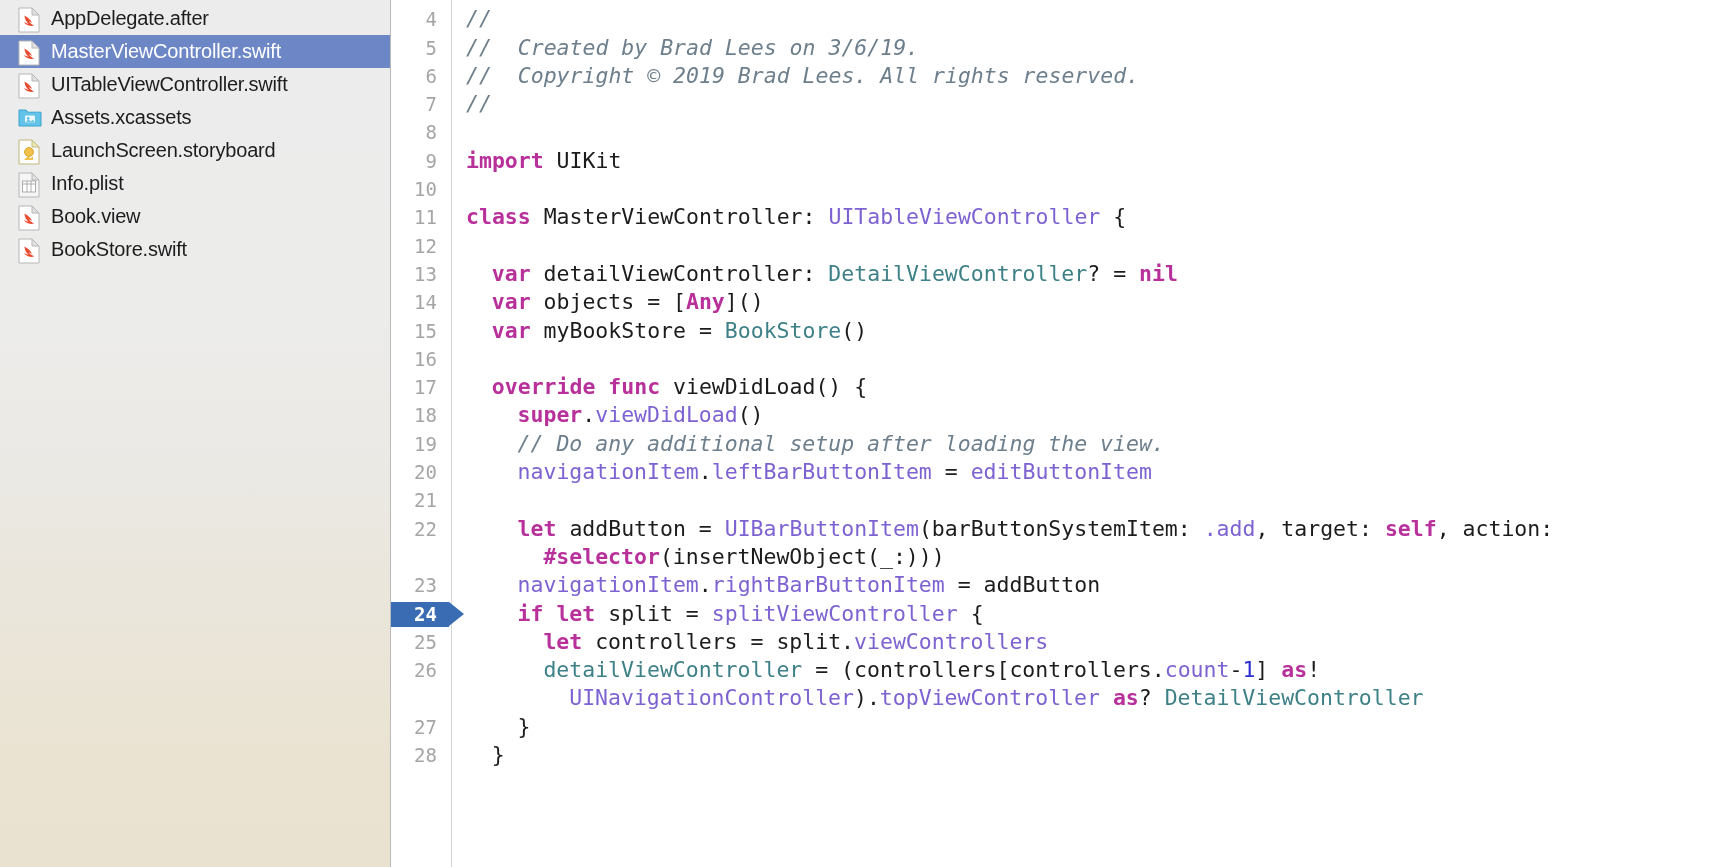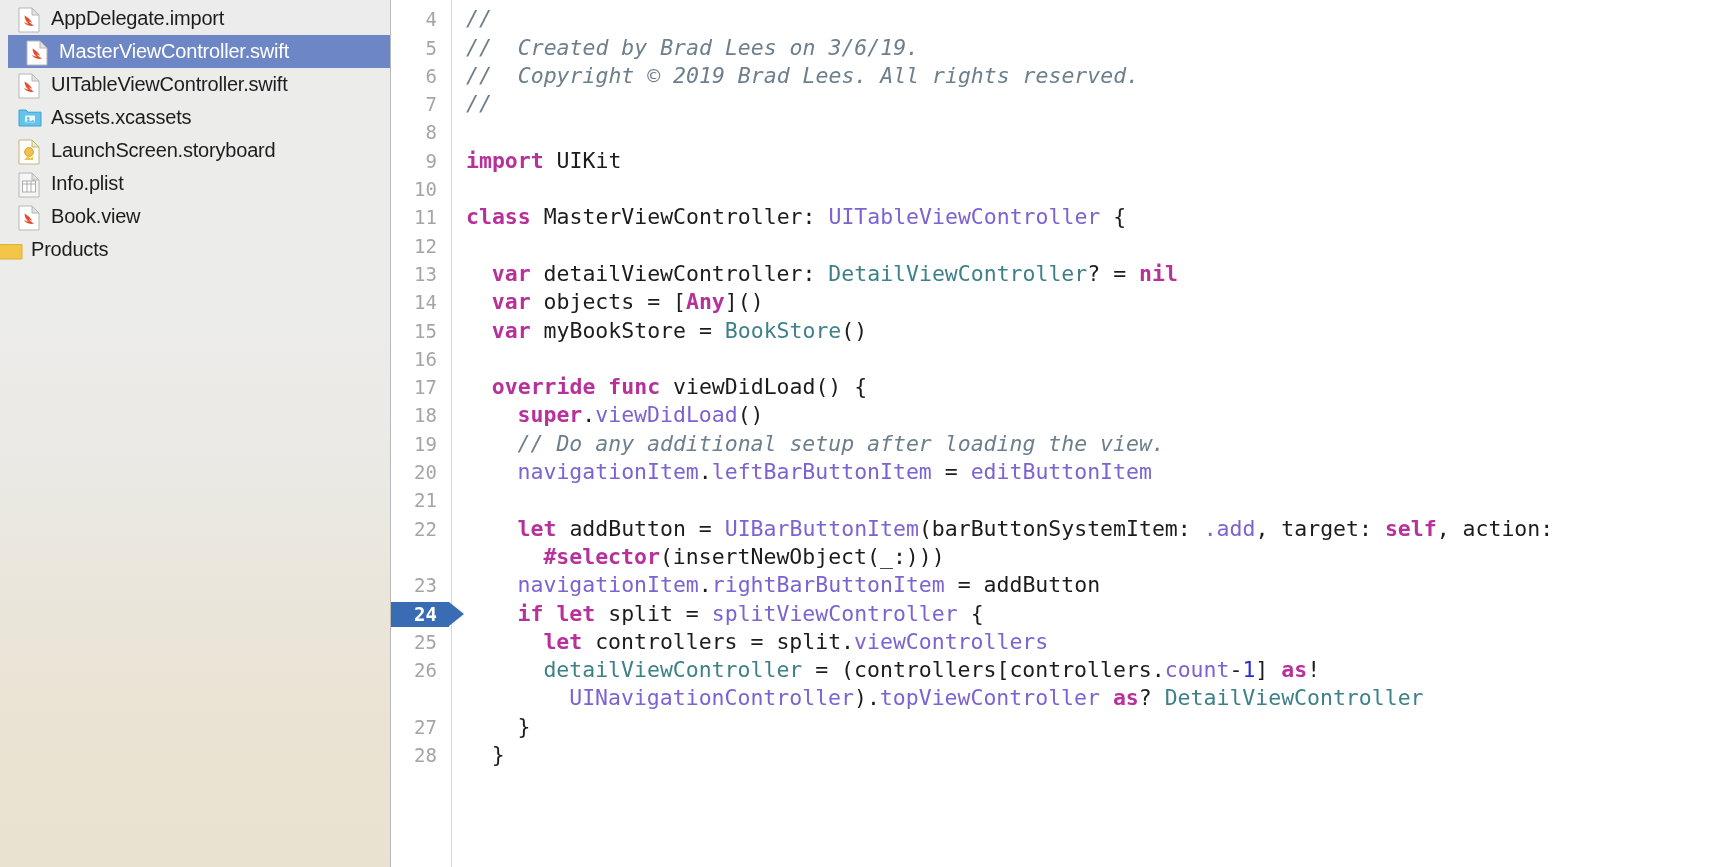--- a/index.html
+++ b/index.html
@@ -43,21 +43,20 @@
     align-items: center;
     height: 33px;
     padding-left: 18px;
     gap: 11px;
     cursor: default;
     user-select: none;
   }
 
   .nav-row.selected {
     background: #6d87c6;
-    margin-left: 8px;
   }
 
   .nav-row.selected .nav-label { color: #ffffff; }
 
   .nav-label {
     font-size: 20px;
     color: #1d1d1d;
     letter-spacing: -0.2px;
     white-space: nowrap;
     font-family: "Liberation Sans", sans-serif;
@@ -183,21 +182,21 @@
 
   <div id="sidebar">
       <div class="nav-row">
         <span class="nav-icon">
           <svg width="22" height="26" viewBox="0 0 22 26">
             <path d="M1 1h13l7 7v17H1z" fill="#ffffff" stroke="#b6b6b6" stroke-width="1"></path>
             <path d="M14 1l7 7h-7z" fill="#e2e2e2" stroke="#b6b6b6" stroke-width="1"></path>
             <path d="M6.5 8.5c3.2 1.6 6.4 4.6 7.6 7.4-1.1-.8-2.3-1.4-3.5-1.7 1.5 1.9 3.5 3.3 5.6 4.1-1.6.8-3.6.9-5.4.3-2.1-.7-3.8-2-4.9-3.6 1.4.9 3 1.5 4.6 1.6-2.1-1.6-3.7-4.2-4-7.8z" fill="#e84b30"></path>
           </svg>
         </span>
-        <span class="nav-label">AppDelegate.import</span>
+        <span class="nav-label">AppDelegate.after</span>
       </div>
       <div class="nav-row selected">
         <span class="nav-icon">
           <svg width="22" height="26" viewBox="0 0 22 26">
             <path d="M1 1h13l7 7v17H1z" fill="#ffffff" stroke="#b6b6b6" stroke-width="1"></path>
             <path d="M14 1l7 7h-7z" fill="#e2e2e2" stroke="#b6b6b6" stroke-width="1"></path>
             <path d="M6.5 8.5c3.2 1.6 6.4 4.6 7.6 7.4-1.1-.8-2.3-1.4-3.5-1.7 1.5 1.9 3.5 3.3 5.6 4.1-1.6.8-3.6.9-5.4.3-2.1-.7-3.8-2-4.9-3.6 1.4.9 3 1.5 4.6 1.6-2.1-1.6-3.7-4.2-4-7.8z" fill="#e84b30"></path>
           </svg>
         </span>
         <span class="nav-label">MasterViewController.swift</span>
@@ -250,27 +249,29 @@
       <div class="nav-row">
         <span class="nav-icon">
           <svg width="22" height="26" viewBox="0 0 22 26">
             <path d="M1 1h13l7 7v17H1z" fill="#ffffff" stroke="#b6b6b6" stroke-width="1"></path>
             <path d="M14 1l7 7h-7z" fill="#e2e2e2" stroke="#b6b6b6" stroke-width="1"></path>
             <path d="M6.5 8.5c3.2 1.6 6.4 4.6 7.6 7.4-1.1-.8-2.3-1.4-3.5-1.7 1.5 1.9 3.5 3.3 5.6 4.1-1.6.8-3.6.9-5.4.3-2.1-.7-3.8-2-4.9-3.6 1.4.9 3 1.5 4.6 1.6-2.1-1.6-3.7-4.2-4-7.8z" fill="#e84b30"></path>
           </svg>
         </span>
         <span class="nav-label">Book.view</span>
       </div>
-      <div class="nav-row root">
-        <span class="nav-icon folder-root">
-          <svg width="30" height="24" viewBox="0 0 30 24">
-            <path d="M-4 4h9l2.4 2.6H29V21H-4z" fill="#f3c64a" stroke="#ddae2f" stroke-width="1"></path>
-          </svg>
-        </span>
-        <span class="nav-label">Products</span>
+      <div class="nav-row">
+        <span class="nav-icon">
+          <svg width="22" height="26" viewBox="0 0 22 26">
+            <path d="M1 1h13l7 7v17H1z" fill="#ffffff" stroke="#b6b6b6" stroke-width="1"></path>
+            <path d="M14 1l7 7h-7z" fill="#e2e2e2" stroke="#b6b6b6" stroke-width="1"></path>
+            <path d="M6.5 8.5c3.2 1.6 6.4 4.6 7.6 7.4-1.1-.8-2.3-1.4-3.5-1.7 1.5 1.9 3.5 3.3 5.6 4.1-1.6.8-3.6.9-5.4.3-2.1-.7-3.8-2-4.9-3.6 1.4.9 3 1.5 4.6 1.6-2.1-1.6-3.7-4.2-4-7.8z" fill="#e84b30"></path>
+          </svg>
+        </span>
+        <span class="nav-label">BookStore.swift</span>
       </div>
     </div>
 
   <div id="editor">
     <div id="gutter-rule"></div>
     <div id="code-area"><div class="code-line"><span class="ln">3</span><span class="src" style="left: 75px;"><span class="c-comment">//  BookStore</span></span></div><div class="code-line"><span class="ln">4</span><span class="src" style="left: 75px;"><span class="c-comment">//</span></span></div><div class="code-line"><span class="ln">5</span><span class="src" style="left: 75px;"><span class="c-comment">//  Created by Brad Lees on 3/6/19.</span></span></div><div class="code-line"><span class="ln">6</span><span class="src" style="left: 75px;"><span class="c-comment">//  Copyright © 2019 Brad Lees. All rights reserved.</span></span></div><div class="code-line"><span class="ln">7</span><span class="src" style="left: 75px;"><span class="c-comment">//</span></span></div><div class="code-line"><span class="ln">8</span><span class="src" style="left: 75px;"></span></div><div class="code-line"><span class="ln">9</span><span class="src" style="left: 75px;"><span class="c-keyword">import</span><span class="c-plain"> UIKit</span></span></div><div class="code-line"><span class="ln">10</span><span class="src" style="left: 75px;"></span></div><div class="code-line"><span class="ln">11</span><span class="src" style="left: 75px;"><span class="c-keyword">class</span><span class="c-plain"> MasterViewController: </span><span class="c-type2">UITableViewController</span><span class="c-plain"> {</span></span></div><div class="code-line"><span class="ln">12</span><span class="src" style="left: 75px;"></span></div><div class="code-line"><span class="ln">13</span><span class="src" style="left: 100.8px;"><span class="c-keyword">var</span><span class="c-plain"> detailViewController: </span><span class="c-type">DetailViewController</span><span class="c-plain">? = </span><span class="c-keyword">nil</span></span></div><div class="code-line"><span class="ln">14</span><span class="src" style="left: 100.8px;"><span class="c-keyword">var</span><span class="c-plain"> objects = [</span><span class="c-keyword">Any</span><span class="c-plain">]()</span></span></div><div class="code-line"><span class="ln">15</span><span class="src" style="left: 100.8px;"><span class="c-keyword">var</span><span class="c-plain"> myBookStore = </span><span class="c-type">BookStore</span><span class="c-plain">()</span></span></div><div class="code-line"><span class="ln">16</span><span class="src" style="left: 75px;"></span></div><div class="code-line"><span class="ln">17</span><span class="src" style="left: 100.8px;"><span class="c-keyword">override func</span><span class="c-plain"> viewDidLoad() {</span></span></div><div class="code-line"><span class="ln">18</span><span class="src" style="left: 126.6px;"><span class="c-keyword">super</span><span class="c-plain">.</span><span class="c-prop">viewDidLoad</span><span class="c-plain">()</span></span></div><div class="code-line"><span class="ln">19</span><span class="src" style="left: 126.6px;"><span class="c-comment">// Do any additional setup after loading the view.</span></span></div><div class="code-line"><span class="ln">20</span><span class="src" style="left: 126.6px;"><span class="c-prop">navigationItem</span><span class="c-plain">.</span><span class="c-prop">leftBarButtonItem</span><span class="c-plain"> = </span><span class="c-prop">editButtonItem</span></span></div><div class="code-line"><span class="ln">21</span><span class="src" style="left: 75px;"></span></div><div class="code-line"><span class="ln">22</span><span class="src" style="left: 126.6px;"><span class="c-keyword">let</span><span class="c-plain"> addButton = </span><span class="c-type2">UIBarButtonItem</span><span class="c-plain">(barButtonSystemItem: </span><span class="c-enum">.add</span><span class="c-plain">, target: </span><span class="c-keyword">self</span><span class="c-plain">, action:</span></span></div><div class="code-line"><span class="ln"></span><span class="src" style="left: 152.4px;"><span class="c-keyword">#selector</span><span class="c-plain">(insertNewObject(_:)))</span></span></div><div class="code-line"><span class="ln">23</span><span class="src" style="left: 126.6px;"><span class="c-prop">navigationItem</span><span class="c-plain">.</span><span class="c-prop">rightBarButtonItem</span><span class="c-plain"> = addButton</span></span></div><div class="code-line breakpoint"><div class="bp-badge"></div><span class="ln">24</span><span class="src" style="left: 126.6px;"><span class="c-keyword">if let</span><span class="c-plain"> split = </span><span class="c-prop">splitViewController</span><span class="c-plain"> {</span></span></div><div class="code-line"><span class="ln">25</span><span class="src" style="left: 152.4px;"><span class="c-keyword">let</span><span class="c-plain"> controllers = split.</span><span class="c-prop">viewControllers</span></span></div><div class="code-line"><span class="ln">26</span><span class="src" style="left: 152.4px;"><span class="c-type">detailViewController</span><span class="c-plain"> = (controllers[controllers.</span><span class="c-prop">count</span><span class="c-plain">-</span><span class="c-num">1</span><span class="c-plain">] </span><span class="c-keyword">as</span><span class="c-plain">!</span></span></div><div class="code-line"><span class="ln"></span><span class="src" style="left: 178.2px;"><span class="c-type2">UINavigationController</span><span class="c-plain">).</span><span class="c-prop">topViewController</span><span class="c-plain"> </span><span class="c-keyword">as</span><span class="c-plain">? </span><span class="c-type">DetailViewController</span></span></div><div class="code-line"><span class="ln">27</span><span class="src" style="left: 126.6px;"><span class="c-plain">}</span></span></div><div class="code-line"><span class="ln">28</span><span class="src" style="left: 100.8px;"><span class="c-plain">}</span></span></div></div>
   </div>
 
 </div>
 

